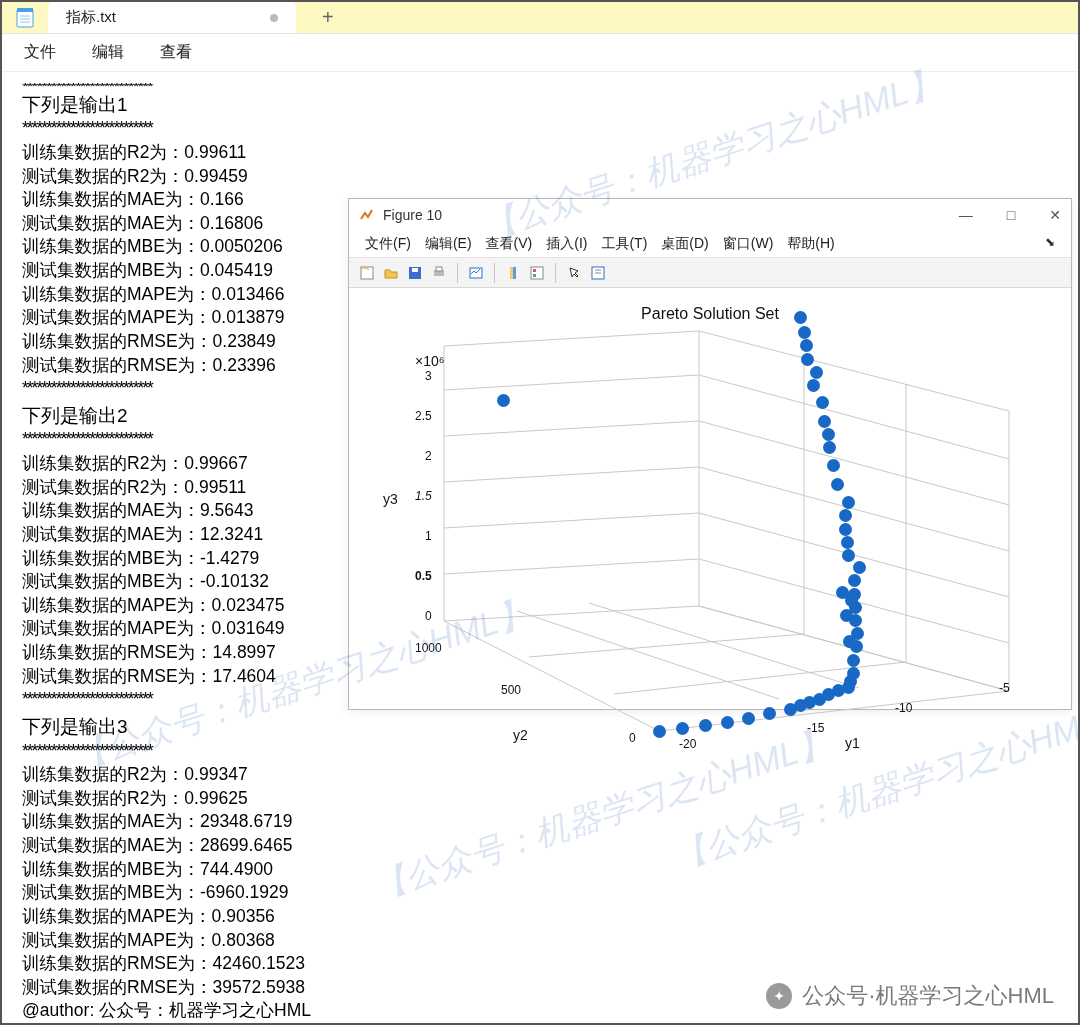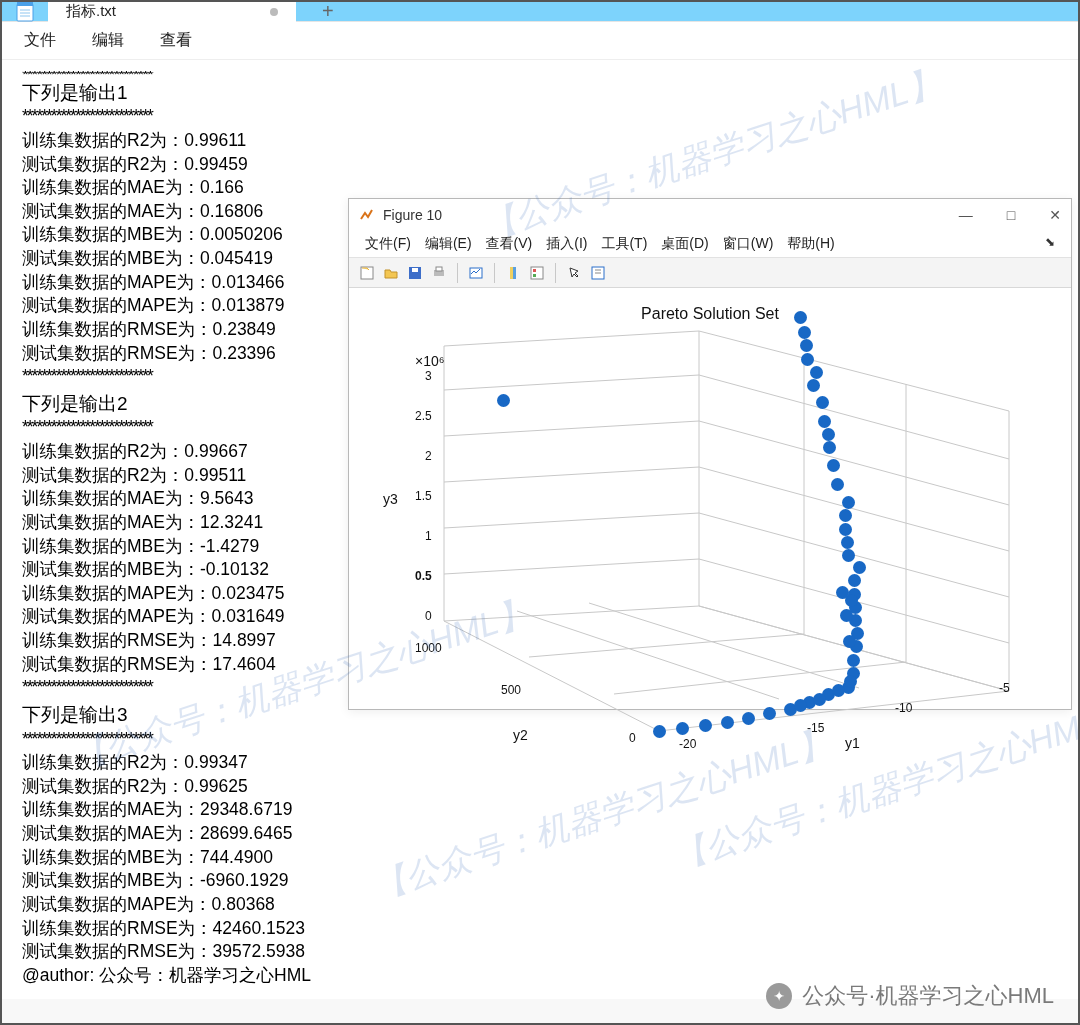--- a/index.html
+++ b/index.html
@@ -1,19 +1,19 @@
 <!DOCTYPE html>
 <html><head>
 <meta charset="utf-8">
 <style>
   * { margin: 0; padding: 0; box-sizing: border-box; font-family: "Microsoft YaHei", "Segoe UI", sans-serif; }
   body { background: #f8f8f8; width: 1080px; height: 1025px; position: relative; overflow: hidden; border: 2px solid #555; }
 
   
-  .tabbar { display: flex; align-items: center; height: 20px; background: #7dd3fc; border-bottom: 1px solid #e5e5e5; }
+  .tabbar { display: flex; align-items: center; height: 32px; background: #fef9c3; border-bottom: 1px solid #e5e5e5; }
   .doc-icon { width: 18px; height: 20px; margin: 0 14px; display:flex; align-items:center; justify-content:center; }
   .doc-icon svg { display:block; }
   .tab { display:flex; align-items:center; gap: 14px; padding: 6px 18px; background:#fff; border-radius: 6px 6px 0 0; font-size: 15px; color:#222; }
   .tab .dot { width:8px; height:8px; border-radius:50%; background:#bbb; margin-left: 140px; }
   .newtab { margin-left: 26px; font-size: 20px; color:#666; }
 
   
   .menubar { display:flex; gap: 36px; padding: 8px 22px; font-size: 16px; color:#222; background:#fff; border-bottom:1px solid #eee; }
 
   
@@ -110,20 +110,21 @@
   <div style="letter-spacing:-2px;">***************************</div>
   <div class="section-h">下列是输出3</div>
   <div style="letter-spacing:-2px;">***************************</div>
   <div id="s3lines">
       <div>训练集数据的R2为：0.99347</div>
       <div>测试集数据的R2为：0.99625</div>
       <div>训练集数据的MAE为：29348.6719</div>
       <div>测试集数据的MAE为：28699.6465</div>
       <div>训练集数据的MBE为：744.4900</div>
       <div>测试集数据的MBE为：-6960.1929</div>
+      <div>训练集数据的MAPE为：0.90356</div>
       <div>测试集数据的MAPE为：0.80368</div>
       <div>训练集数据的RMSE为：42460.1523</div>
       <div>测试集数据的RMSE为：39572.5938</div>
       <div>@author: 公众号：机器学习之心HML</div>
     </div>
 </div>
 
 <div class="figwin">
   <div class="figtitle">
     <span class="mico">
@@ -243,21 +244,21 @@
     </svg>
 
     <span class="mult" style="left:66px; top:62px;">×10⁶</span>
     <span class="axis-label" style="left:34px; top:200px;">y3</span>
     <span class="axis-label" style="left:164px; top:436px;">y2</span>
     <span class="axis-label" style="left:496px; top:444px;">y1</span>
 
     <span class="tick" style="left:76px; top:78px;">3</span>
     <span class="tick" style="left:66px; top:118px;">2.5</span>
     <span class="tick" style="left:76px; top:158px;">2</span>
-    <span class="tick" style="left:66px; top:198px;">1.5</span>
+    <span class="tick" style="left:66px; top:198px;font-style:italic;">1.5</span>
     <span class="tick" style="left:76px; top:238px;">1</span>
     <span class="tick" style="left:66px; top:278px;font-weight:bold;">0.5</span>
     <span class="tick" style="left:76px; top:318px;">0</span>
 
     <span class="tick" style="left:66px; top:350px;">1000</span>
     <span class="tick" style="left:152px; top:392px;">500</span>
     <span class="tick" style="left:280px; top:440px;">0</span>
 
     <span class="tick" style="left:330px; top:446px;">-20</span>
     <span class="tick" style="left:458px; top:430px;">-15</span>

